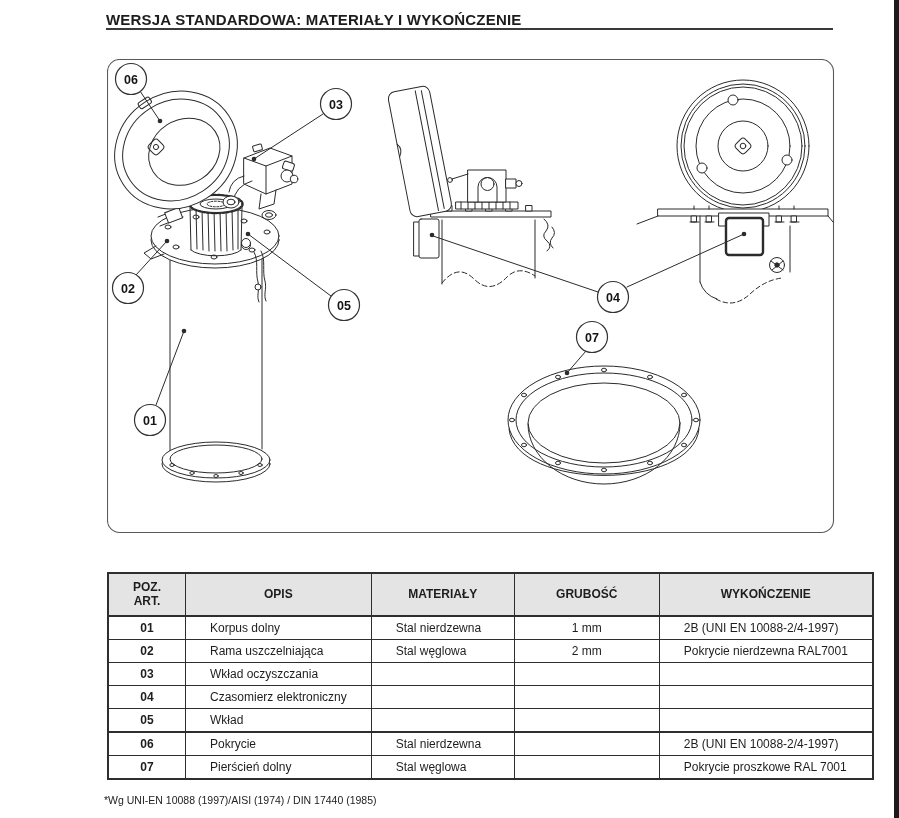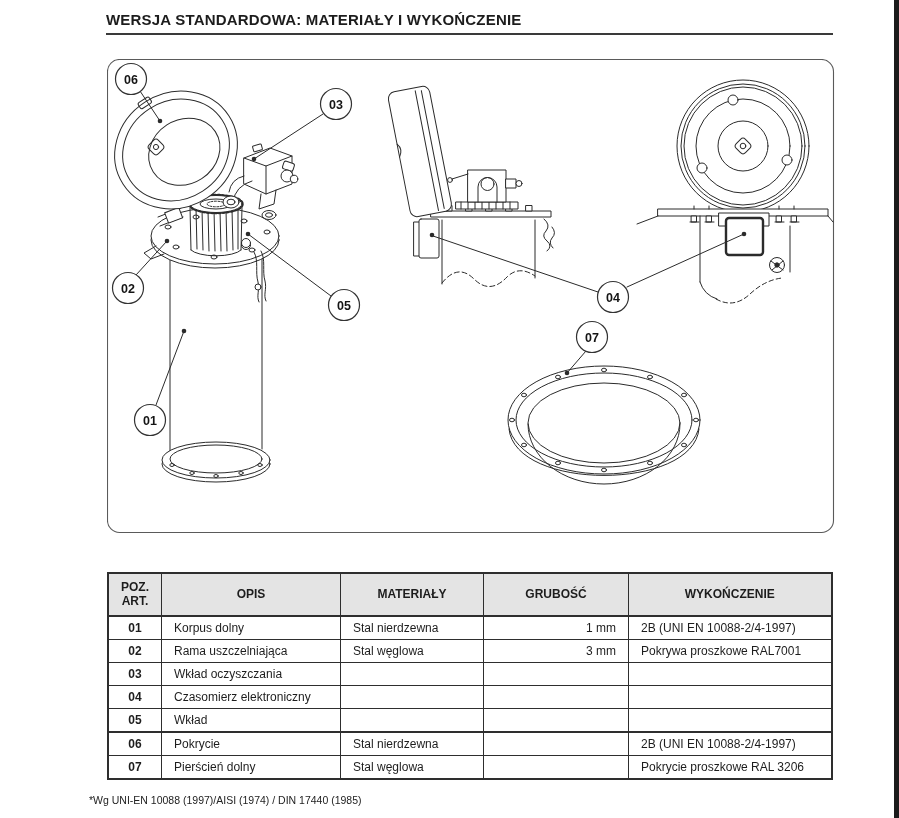--- a/index.html
+++ b/index.html
@@ -1,36 +1,36 @@
 <!DOCTYPE html>
 <html><head>
 <meta charset="utf-8">
 <style>
   html,body{margin:0;padding:0;background:#fff;}
   .page{position:relative;width:899px;height:818px;background:#ffffff;overflow:hidden;
         font-family:"Liberation Sans", sans-serif;color:#1d1d1d;}
   .edge-strip{position:absolute;right:0;top:0;width:5px;height:818px;background:#1b1b1b;}
   .title{position:absolute;left:106px;top:11px;width:727px;font-size:15px;font-weight:bold;
-         letter-spacing:.2px;color:#1c1c1c;padding-bottom:5px;border-bottom:2px solid #3a3a3a;}
+         letter-spacing:.2px;color:#1c1c1c;border-bottom:2px solid #3a3a3a;}
   .diagram-panel{position:absolute;left:107px;top:59px;width:728px;height:475px;}
   .diagram-panel svg{display:block;}
   .callout-text{font-family:"Liberation Sans",sans-serif;font-size:12.5px;font-weight:bold;fill:#141414;}
   table.parts{position:absolute;left:107px;top:572px;border-collapse:collapse;table-layout:fixed;
               font-size:12px;color:#1d1d1d;}
-  table.parts th,table.parts td{border:1px solid #2e2e2e;padding:0 12px;height:22px;
+  table.parts th,table.parts td{border:1px solid #2e2e2e;padding:0 24px;height:22px;
               overflow:hidden;white-space:nowrap;}
   table.parts{border:2px solid #2e2e2e;}
   table.parts thead th{background:#e4e4e4;font-weight:bold;text-align:center;height:41px;
               white-space:pre-line;line-height:1.15;border-bottom:2px solid #2e2e2e;}
   table.parts td.c-num{font-weight:bold;text-align:center;padding:0 2px;}
-  table.parts td.c-center{text-align:right;margin-top:40px;}
+  table.parts td.c-center{text-align:center;margin-top:40px;}
   table.parts tr.heavy-top td{border-top:2px solid #2e2e2e;}
   .col-poz{width:46px;} .col-opis{width:179px;} .col-mat{width:143px;}
   .col-gru{width:145px;} .col-wyk{width:203px;}
-  .footnote{position:absolute;left:89px;top:794px;font-size:10.5px;color:#222;}
+  .footnote{position:absolute;left:104px;top:794px;font-size:10.5px;color:#222;}
 </style>
 </head>
 <body>
 
 <div class="page">
 
   <div class="edge-strip"></div>
 
   <div class="title">WERSJA STANDARDOWA: MATERIAŁY I WYKOŃCZENIE</div>
 
@@ -291,22 +291,22 @@
         <td class="c-num">01</td>
         <td>Korpus dolny</td>
         <td>Stal nierdzewna</td>
         <td class="c-center">1 mm</td>
         <td>2B (UNI EN 10088-2/4-1997)</td>
       </tr>
       <tr>
         <td class="c-num">02</td>
         <td>Rama uszczelniająca</td>
         <td>Stal węglowa</td>
-        <td class="c-center">3 mm</td>
-        <td>Pokrywa proszkowe RAL7001</td>
+        <td class="c-center">2 mm</td>
+        <td>Pokrycie nierdzewna RAL7001</td>
       </tr>
       <tr>
         <td class="c-num">03</td>
         <td>Wkład oczyszczania</td>
         <td></td>
         <td class="c-center"></td>
         <td></td>
       </tr>
       <tr>
         <td class="c-num">04</td>
@@ -327,20 +327,20 @@
         <td>Pokrycie</td>
         <td>Stal nierdzewna</td>
         <td class="c-center"></td>
         <td>2B (UNI EN 10088-2/4-1997)</td>
       </tr>
       <tr>
         <td class="c-num">07</td>
         <td>Pierścień dolny</td>
         <td>Stal węglowa</td>
         <td class="c-center"></td>
-        <td>Pokrycie proszkowe RAL 3206</td>
+        <td>Pokrycie proszkowe RAL 7001</td>
       </tr>
     </tbody>
   </table>
 
   <div class="footnote">*Wg UNI-EN 10088 (1997)/AISI (1974) / DIN 17440 (1985)</div>
 
 </div>
 
 </body></html>

